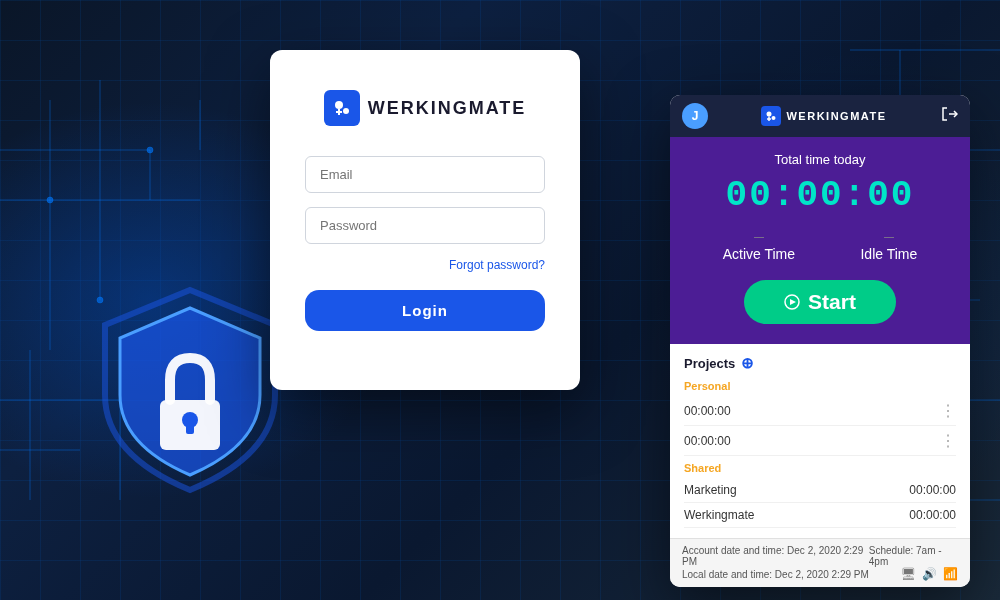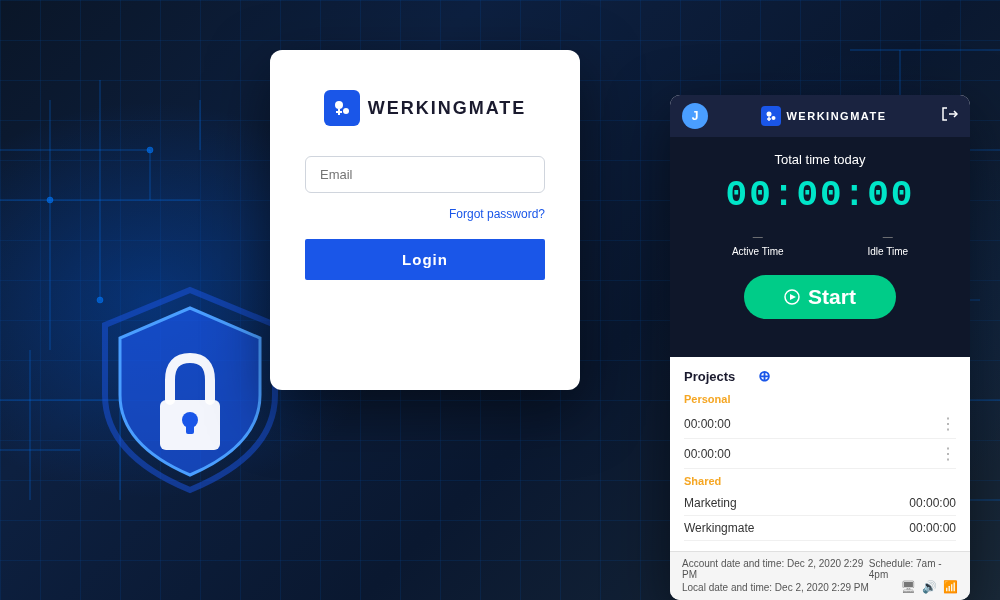--- a/index.html
+++ b/index.html
@@ -122,21 +122,21 @@
       margin-bottom: 18px;
       cursor: pointer;
     }
 
     .login-btn {
       width: 100%;
       padding: 12px;
       background: #1a56e8;
       color: white;
       border: none;
-      border-radius: 2px;
+      border-radius: 14px;
       font-size: 15px;
       font-weight: 600;
       cursor: pointer;
       letter-spacing: 1px;
     }
 
     
     .app-widget {
       position: absolute;
       right: 30px;
@@ -206,22 +206,22 @@
       color: #aaa;
       cursor: pointer;
       border-bottom: 2px solid transparent;
     }
     .widget-tab.active {
       color: #f5a623;
       border-bottom: 2px solid #f5a623;
     }
 
     .widget-timer-section {
-      background: #0f172a;
-      padding: 15px 20px 38px;
+      background: #4c1d95;
+      padding: 15px 20px 20px;
       text-align: center;
     }
     .total-time-label {
       color: white;
       font-size: 13px;
       font-weight: 500;
       margin-bottom: 8px;
     }
     .timer-display {
       color: #00e5c8;
@@ -241,21 +241,21 @@
       flex-direction: column;
       align-items: center;
       gap: 4px;
     }
     .stat-value {
       color: #888;
       font-size: 10px;
     }
     .stat-label {
       color: white;
-      font-size: 10px;
+      font-size: 14px;
       text-align: right;
     }
     .start-btn {
       background: #00cc88;
       color: white;
       border: none;
       border-radius: 22px;
       padding: 10px 40px;
       font-size: 21px;
       font-weight: 600;
@@ -266,21 +266,21 @@
       margin: 0 auto;
     }
 
     .widget-projects {
       background: white;
       padding: 10px 14px;
     }
     .projects-header {
       display: flex;
       align-items: center;
-      gap: 23px;
+      gap: 6px;
       font-size: 13px;
       font-weight: 700;
       color: #1a1a2e;
       margin-bottom: 8px;
     }
     .add-icon {
       color: #1a56e8;
       font-size: 15px;
       cursor: pointer;
     }
@@ -388,20 +388,21 @@
         <circle cx="8" cy="8" r="4" fill="white"></circle>
         <circle cx="15" cy="14" r="3" fill="white"></circle>
         <line x1="8" y1="12" x2="8" y2="18" stroke="white" stroke-width="2"></line>
         <line x1="5" y1="15" x2="11" y2="15" stroke="white" stroke-width="2"></line>
       </svg>
     </div>
     <span class="logo-text">WERKINGMATE</span>
   </div>
 
   <input class="login-input" type="text" placeholder="Email" style="">
+  <input class="login-input" type="password" placeholder="Password" style="">
 
   <a class="forgot-link">Forgot password?</a>
 
   <button class="login-btn">Login</button>
 </div>
 
 <div class="app-widget">
 
   <div class="widget-header">
     <div class="widget-avatar">J</div>

